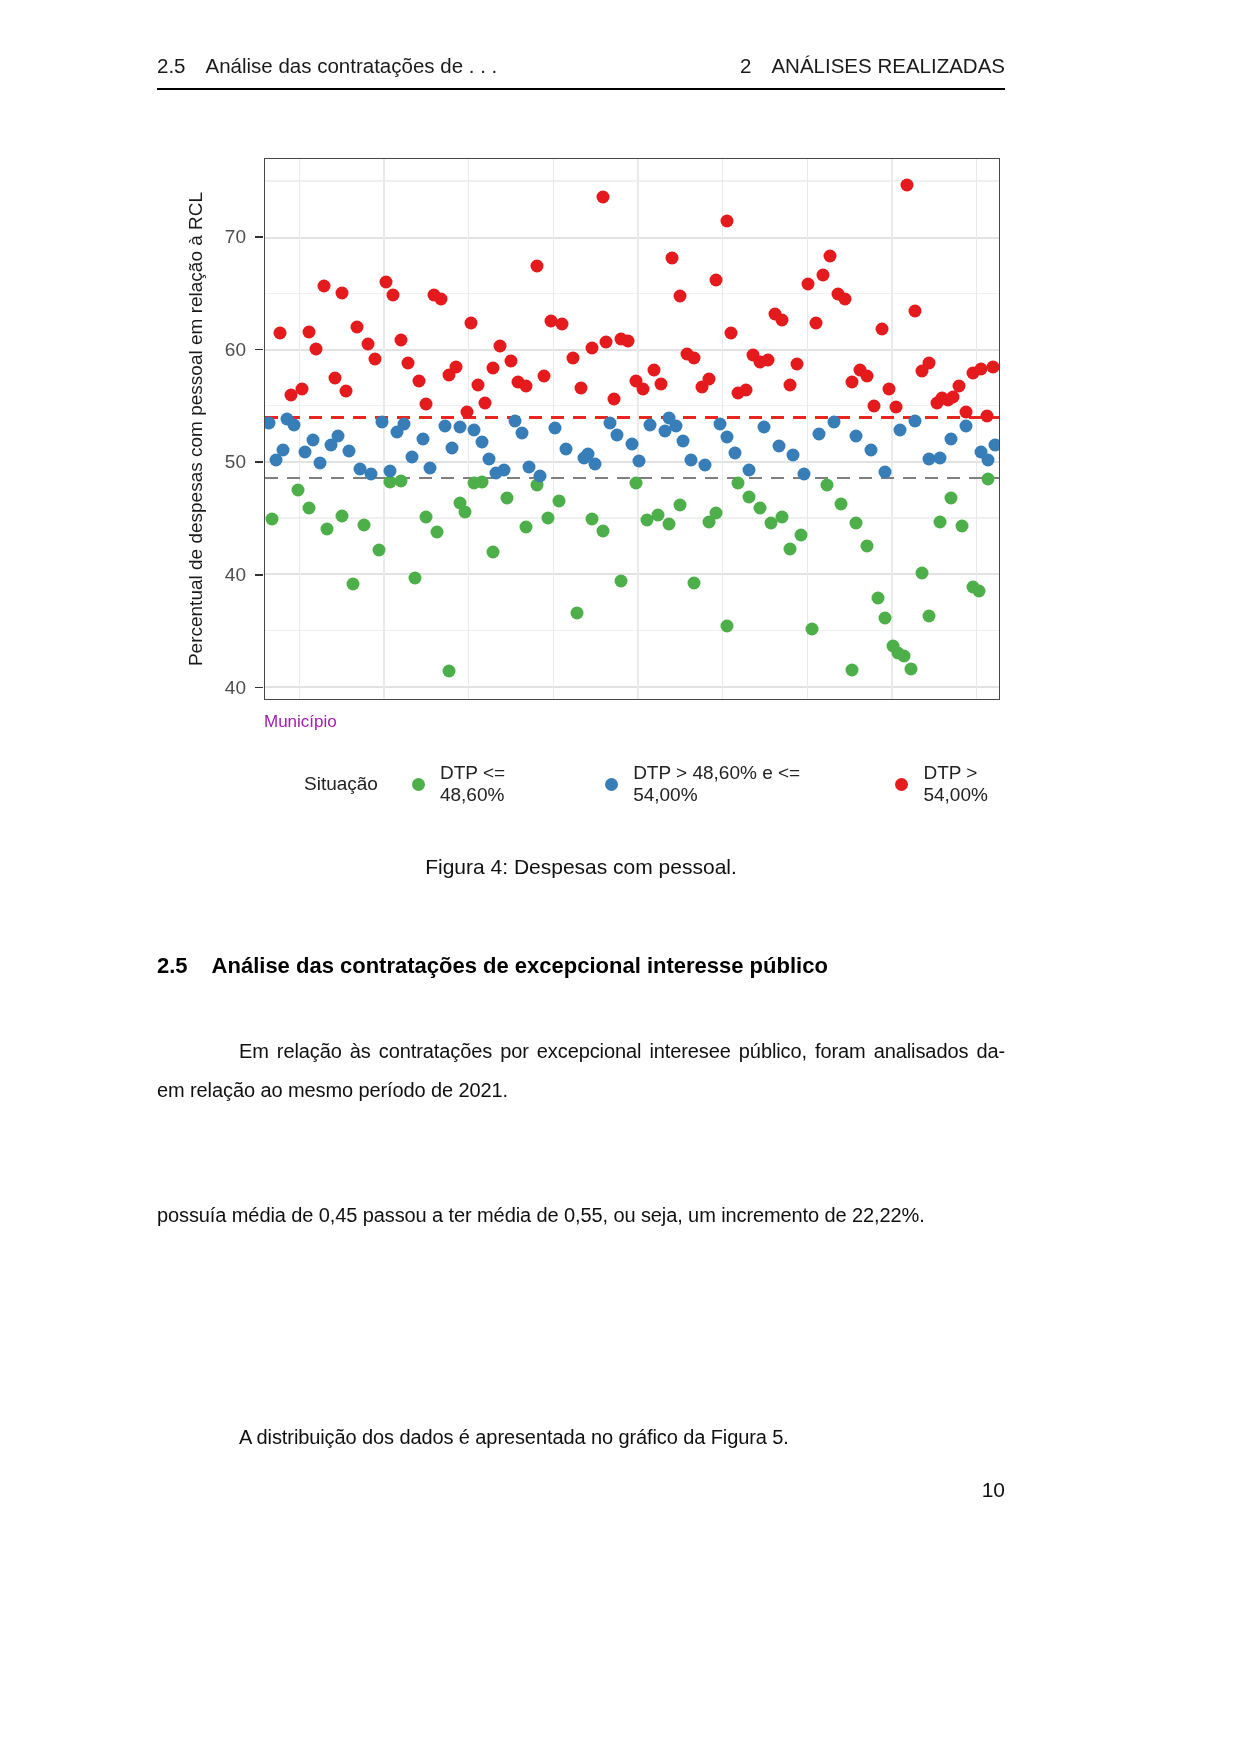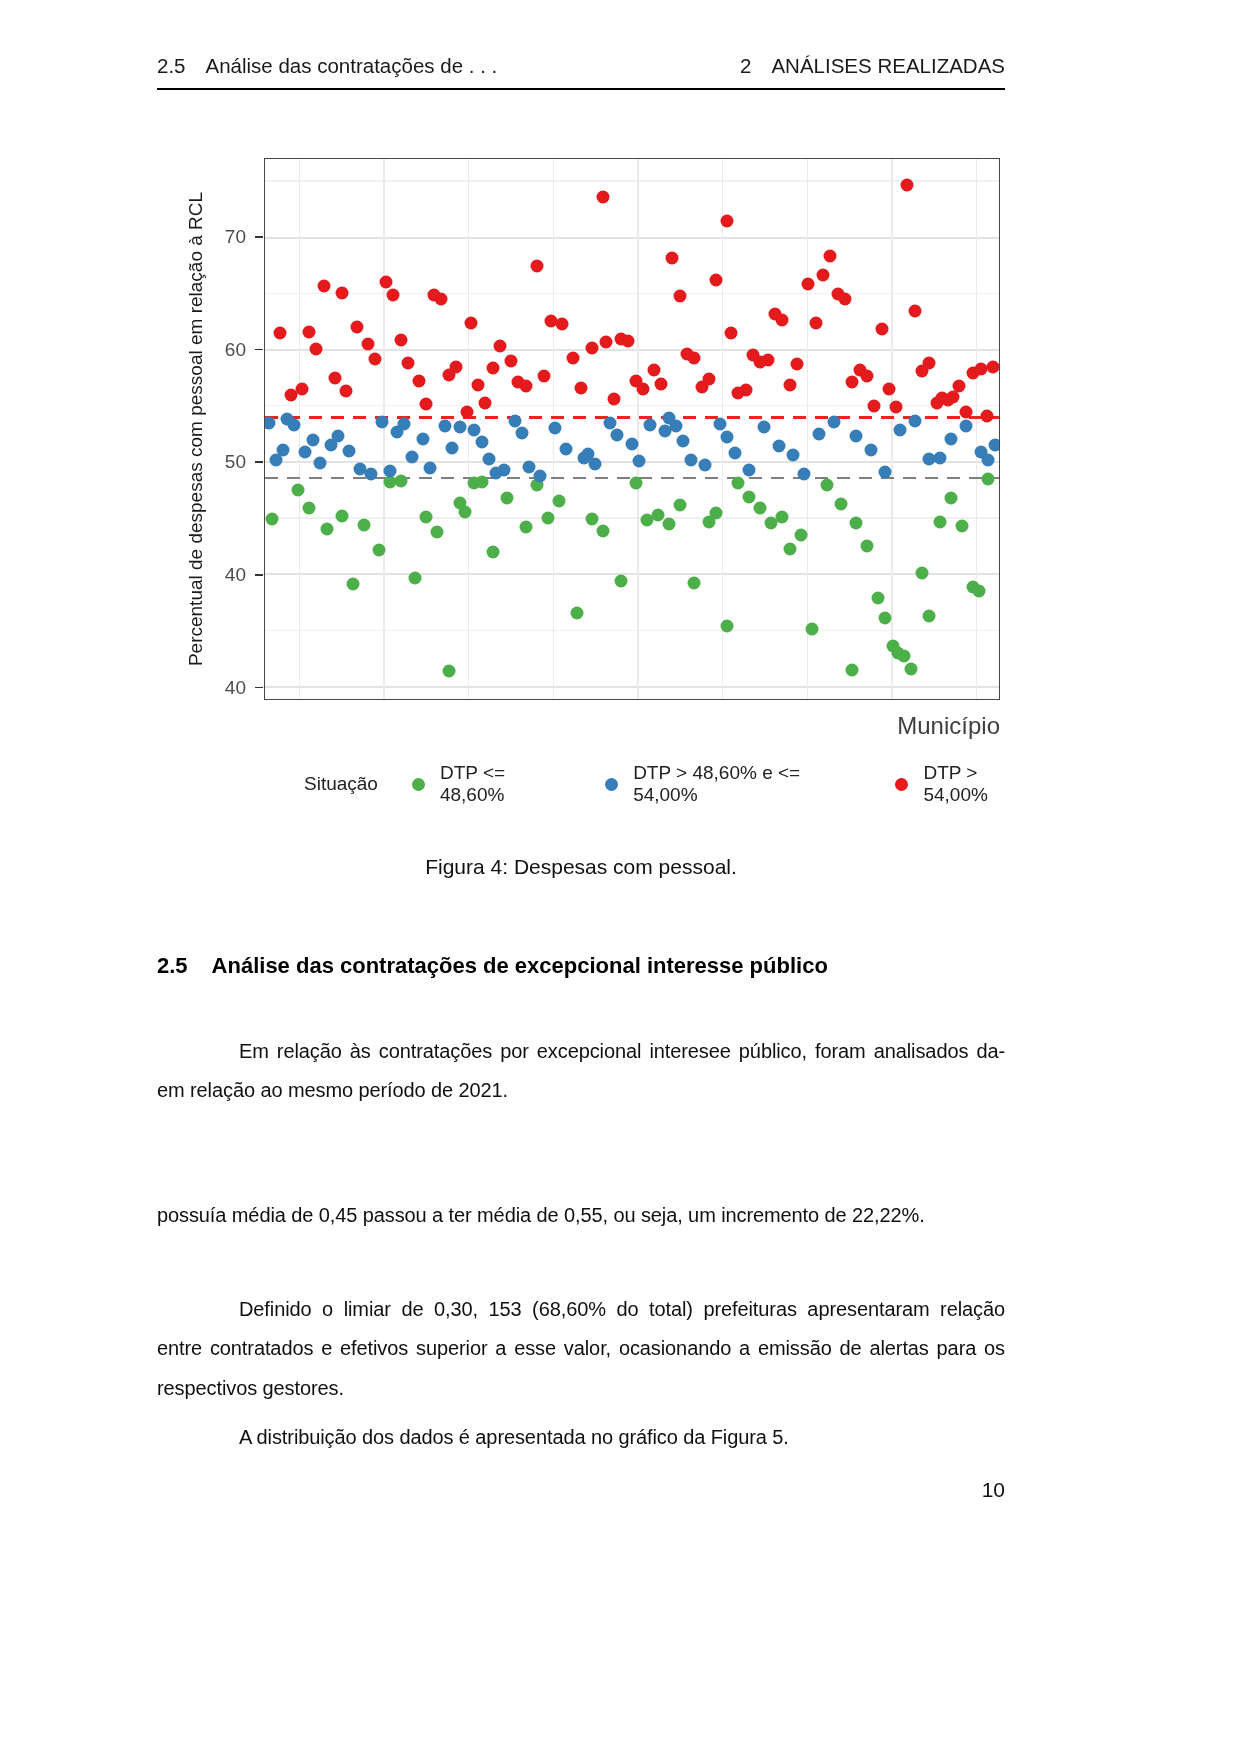--- a/index.html
+++ b/index.html
@@ -20,22 +20,22 @@
   .grid-major{position:absolute;left:0;right:0;height:2px;background:#e2e2e2;transform:translateY(-1px);}
   .grid-minor{position:absolute;left:0;right:0;height:1.5px;background:#f0f0f0;transform:translateY(-1px);}
   .grid-vert{position:absolute;top:0;bottom:0;width:1.5px;background:#eaeaea;}
   .refline{position:absolute;left:0;right:0;height:2.6px;}
   .dot{position:absolute;width:13px;height:13px;border-radius:50%;transform:translate(-50%,-50%);}
   .y-axis{position:absolute;left:0;top:18px;width:114px;height:542px;}
   .ytick-label{position:absolute;right:18px;font-size:19px;color:#4d4d4d;transform:translateY(-11px);}
   .ytick-mark{position:absolute;right:1px;width:8px;height:1.5px;background:#333;}
   .ylabel{position:absolute;left:46px;top:289px;transform:translate(-50%,-50%) rotate(-90deg);
           white-space:nowrap;font-size:19px;color:#1a1a1a;}
-  .xlabel{position:absolute;left:114px;top:572px;width:736px;text-align:right;
-          font-size:24px;color:#404040;}
+  .xlabel{position:absolute;left:114px;top:572px;width:736px;text-align:left;
+          font-size:17px;color:#a21caf;}
   .legend{position:absolute;left:154px;top:622px;width:736px;display:flex;align-items:center;
           justify-content:center;font-size:19px;color:#222;}
   .legend .ltitle{margin-right:34px;}
   .legend .litem{display:flex;align-items:center;margin-right:38px;justify-content:space-between;}
   .legend .litem:last-child{margin-right:0;}
   .ldot{width:13px;height:13px;border-radius:50%;margin-right:15px;flex:0 0 auto;}
 
   
   .caption{position:absolute;top:855px;left:157px;width:848px;text-align:center;font-size:21px;color:#111;}
   .heading{position:absolute;top:953px;left:157px;width:900px;font-size:22px;font-weight:bold;color:#000;}
@@ -349,23 +349,18 @@
     <span class="num">2.5</span><span>Análise das contratações de excepcional interesse público</span>
   </div>
 
   <div class="body-text" style="top:1032px;height:160px;">
       <div class="bline first">Em relação às contratações por excepcional interesee público, foram analisados da-</div>
       <div class="bline last">em relação ao mesmo período de 2021.</div>
     </div>
   <div class="body-text" style="top:1196px;height:80px;">
       <div class="bline last">possuía média de 0,45 passou a ter média de 0,55, ou seja, um incremento de 22,22%.</div>
     </div>
-  <div class="body-text" style="top:1290px;height:120px;">
-      <div class="bline first">Definido o limiar de 0,30, 153 (68,60% do total) prefeituras apresentaram relação</div>
-      <div class="bline">entre contratados e efetivos superior a esse valor, ocasionando a emissão de alertas para os</div>
-      <div class="bline last">respectivos gestores.</div>
-    </div>
   <div class="body-text" style="top:1418px;height:40px;">
       <div class="bline first last">A distribuição dos dados é apresentada no gráfico da Figura 5.</div>
     </div>
 
   <div class="pagenum">10</div>
 </div>
 
 </body></html>

